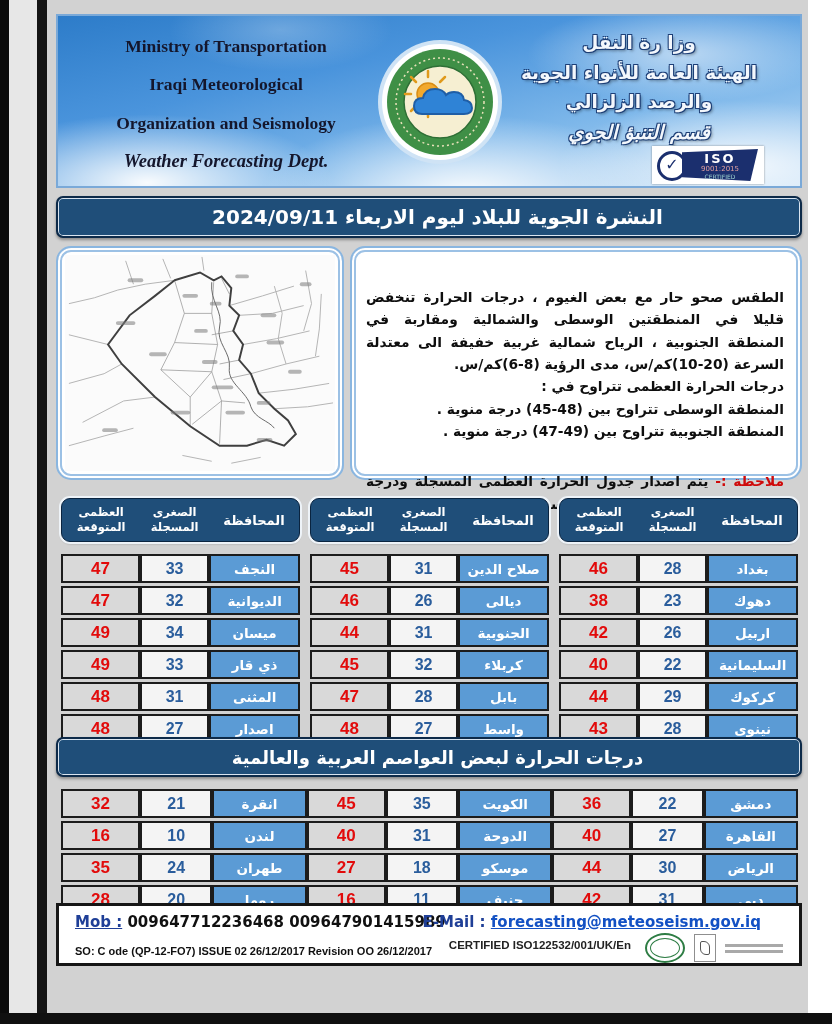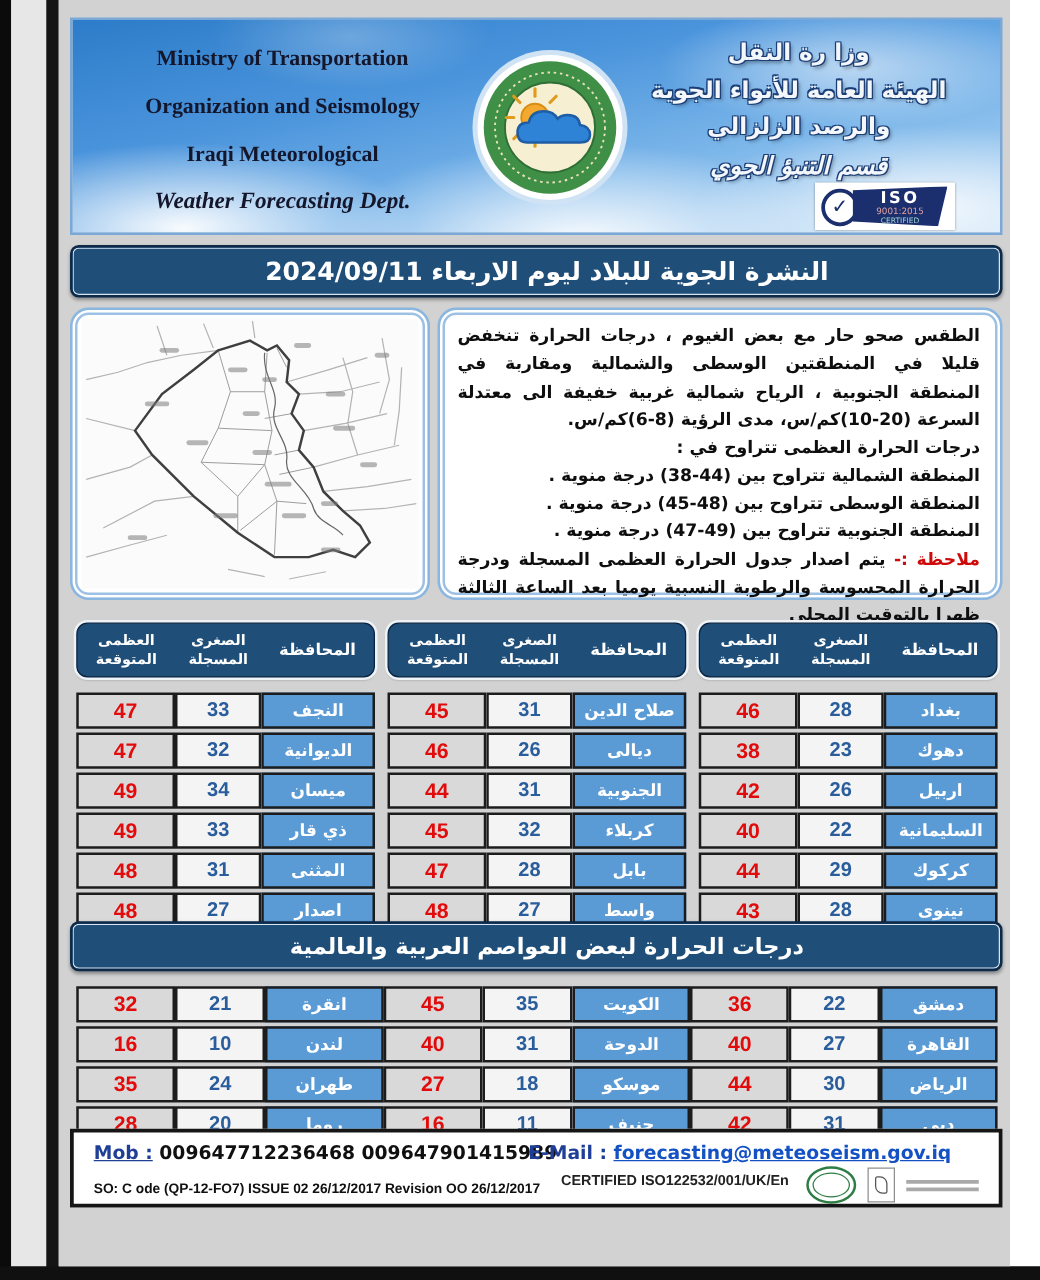--- a/index.html
+++ b/index.html
@@ -52,21 +52,21 @@
   .tb2{left:9px;top:737px;width:746px;height:40px;font-size:18px;}
 
   
   .panel{background:#ffffff;border:2px solid #8ab6e0;border-radius:15px;box-sizing:border-box;
     box-shadow:inset 0 0 0 2px #ffffff, inset 0 0 0 4px #9cc1e5;}
   .map-box{left:9px;top:246px;width:288px;height:234px;padding:7px;}
   .map-box svg{width:100%;height:100%;display:block;}
   .forecast-box{left:303px;top:246px;width:452px;height:234px;padding:10px 16px 0 14px;direction:rtl;
     font-size:13.8px;font-weight:bold;color:#0e0e0e;line-height:1.62;}
   .forecast-box p{margin:0;text-align:right;}
-  .forecast-box p.just{text-align:justify;}
+  .forecast-box p.just{text-align:justify;margin-top:28px;}
   .note-label{color:#cf0a0a;}
 
   
   .gov-row{left:14px;top:498px;width:737px;display:flex;direction:rtl;gap:10px;}
   .gov-col{width:239px;}
   .pill{background:#1f4e79;border:1px solid #0a2440;border-radius:9px;box-shadow:0 0 0 2px #eef3f8,0 2px 2px rgba(0,0,0,.3);
     color:#fff;display:flex;direction:rtl;align-items:center;height:42px;margin-bottom:9px;}
   .ph-name{width:38%;font-size:13px;font-weight:bold;text-align:center;}
   .ph-two{font-size:11.5px;font-weight:bold;line-height:1.3;text-align:center;}
   .ph-min{width:29%;}
@@ -104,22 +104,22 @@
   <div class="abs strip-left"></div>
   <div class="abs gutter"></div>
   <div class="abs vbar"></div>
   <div class="abs strip-bottom"></div>
 
   <div class="abs doc">
 
     <div class="abs banner">
       <div class="abs org-en">
         <div>Ministry of Transportation</div>
+        <div>Iraqi Meteorological</div>
         <div>Organization and Seismology</div>
-        <div>Iraqi Meteorological</div>
         <div class="it">Weather Forecasting Dept.</div>
       </div>
 
       <div class="abs logo">
         <svg viewBox="0 0 128 128">
           <circle cx="64" cy="64" r="62" fill="#cfe3f5"></circle>
           <circle cx="64" cy="64" r="58" fill="#ffffff"></circle>
           <circle cx="64" cy="64" r="53" fill="#3f8f46"></circle>
           <circle cx="64" cy="64" r="44" stroke="#e9e2ba" stroke-width="1.5" fill="none" stroke-dasharray="2,3"></circle>
           <circle cx="64" cy="64" r="36" fill="#f6efd2" stroke="#2f6f36" stroke-width="1.5"></circle>
@@ -203,21 +203,20 @@
             <rect x="240" y="28" width="12" height="4" rx="2"></rect>
           <rect x="148" y="48" width="12" height="4" rx="2"></rect>
             <rect x="196" y="188" width="16" height="4" rx="2"></rect>
         </g>
       </svg>
     </div>
 
     <div class="abs panel forecast-box">
       <p class="just">الطقس صحو حار مع بعض الغيوم ، درجات الحرارة تنخفض قليلا في المنطقتين الوسطى والشمالية ومقاربة في المنطقة الجنوبية ، الرياح شمالية غربية خفيفة الى معتدلة السرعة (20-10)كم/س، مدى الرؤية (8-6)كم/س.</p>
       <p>درجات الحرارة العظمى تتراوح في :</p>
-      <p>المنطقة الشمالية تتراوح بين (44-38) درجة منوية .</p>
       <p>المنطقة الوسطى تتراوح بين (48-45) درجة منوية .</p>
       <p>المنطقة الجنوبية تتراوح بين (49-47) درجة منوية .</p>
       <p class="just">
         <span class="note-label">ملاحظة :-</span>
         <span>يتم اصدار جدول الحرارة العظمى المسجلة ودرجة الحرارة المحسوسة والرطوبة النسبية يوميا بعد الساعة الثالثة ظهرا بالتوقيت المحلي</span>
       </p>
     </div>
 
     <div class="abs gov-row">
       <div class="gov-col">

